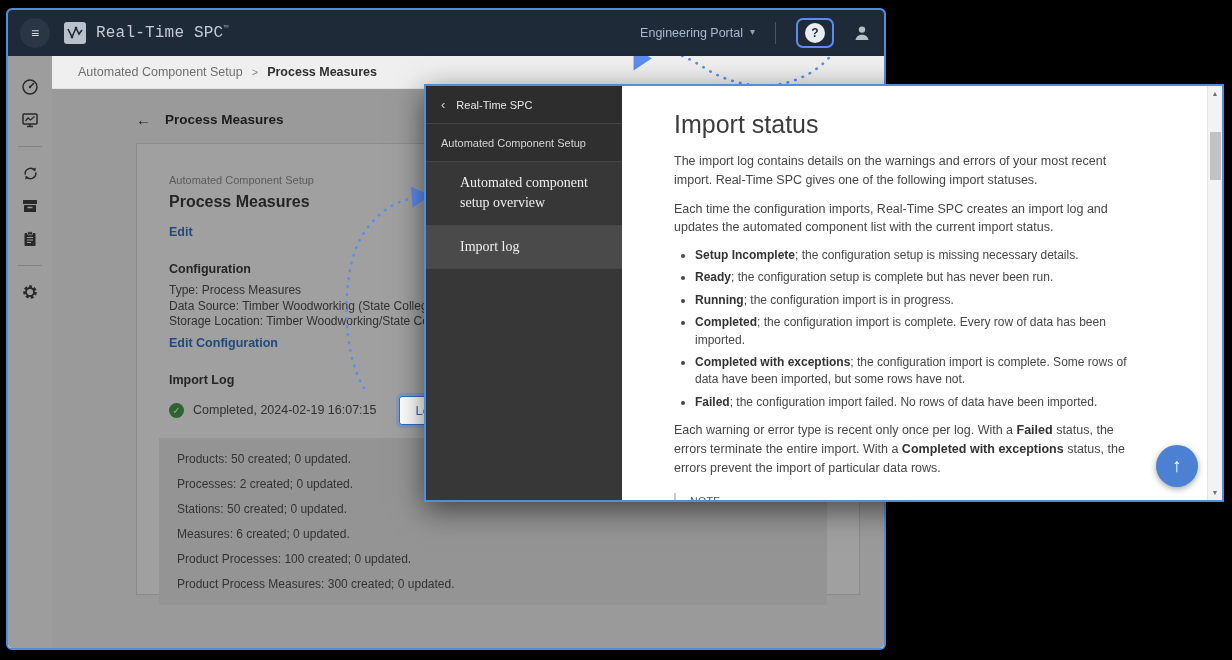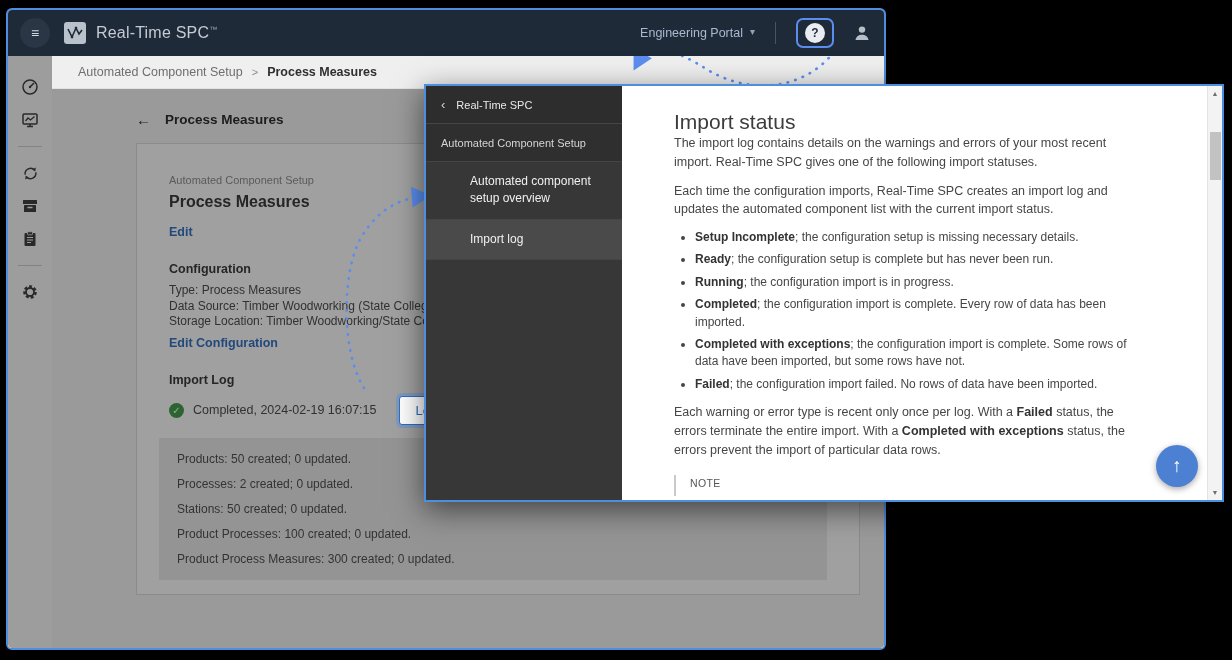--- a/index.html
+++ b/index.html
@@ -11,21 +11,21 @@
   .app-window { position:absolute; left:6px; top:8px; width:880px; height:642px;
     border:2px solid #4e8ede; border-radius:6px; background:#fff; overflow:hidden; }
 
   
   .topbar { position:relative; height:46px; background:#1f2a39; display:flex; align-items:center;
     padding:0 12px; gap:10px; z-index:8; }
   .hamburger { width:30px; height:30px; border-radius:50%; background:#2a3545; color:#d5dae1;
     display:flex; align-items:center; justify-content:center; font-size:14px; cursor:pointer; }
   .logo-mark { width:22px; height:22px; background:#b9c1cb; border-radius:3px; display:flex;
     align-items:center; justify-content:center; margin-left:4px; }
-  .app-title { color:#c4cbd4; font-size:16px; letter-spacing:.2px; }
+  .app-title { color:#c4cbd4; font-size:16px; letter-spacing:.2px;font-family:Liberation Mono, monospace; }
   .app-title sup { font-size:8px; color:#98a1ac; }
   .tb-spacer { flex:1; }
   .portal { display:flex; align-items:flex-start; gap:7px; color:#a9b9cf; font-size:12.5px; cursor:pointer; }
   .portal .caret { font-size:10px; color:#8fa3bd; }
   .tb-divider { width:1px; height:22px; background:#46536a; margin:0 10px; }
   .help-btn { border:2px solid #5b8def; border-radius:7px; padding:3px 7px; display:flex;
     align-items:center; justify-content:center; cursor:pointer; }
   .help-circle { width:20px; height:20px; border-radius:50%; background:#e9edf2; color:#1f2a39;
     font-weight:bold; font-size:12px; display:flex; align-items:center; justify-content:center; }
   .user-icon { margin-left:8px; cursor:pointer; display:flex; }
@@ -75,26 +75,26 @@
 
   
   .help-panel { position:absolute; left:424px; top:84px; width:800px; height:418px; background:#fff;
     border:2px solid #4e8ede; box-shadow:0 8px 28px rgba(0,0,0,.55); z-index:10; display:flex; }
   .help-side { width:196px; flex:none; background:#373737; color:#ececec; }
   .hs-back { height:38px; background:#2d2d2d; display:flex; align-items:center; gap:11px;
     padding:0 15px; font-size:11px; color:#e8e8e8; cursor:pointer; border-bottom:1px solid #454545; }
   .hs-back .chev { font-size:13px; color:#cfcfcf; }
   .hs-section { height:38px; background:#2f2f2f; display:flex; align-items:center; padding:0 15px;
     font-size:11px; color:#d4d4d4; border-bottom:1px solid #454545; }
-  .hs-item { padding:11px 14px 11px 44px; border-bottom:1px solid #454545; font-size:12px;
-    line-height:1.45; color:#f0f0f0; cursor:pointer; }
+  .hs-item { padding:11px 14px 11px 34px; border-bottom:1px solid #454545; font-size:14px;
+    line-height:1.45; color:#f0f0f0; cursor:pointer;font-family:Liberation Serif, serif; }
   .hs-item.selected { background:#4a4a4a; }
 
   .help-content { position:relative; flex:1; padding:24px 78px 0 52px; overflow:hidden; background:#fff; }
-  .hc-title { font-size:21px; font-weight:normal; color:#3c3c3c; }
+  .hc-title { font-size:25px; font-weight:normal; color:#3c3c3c; margin-bottom:13px; }
   .hc-p { font-size:12.5px; color:#464646; line-height:1.5; margin-bottom:10px; max-width:522px; }
   .hc-p b, .hc-note-text b, .hc-bullets b { color:#333; }
   .hc-bullets { margin:3px 0 10px 0; padding-left:21px; max-width:522px; }
   .hc-bullets li { font-size:12px; color:#464646; line-height:1.45; margin-bottom:5px; }
   .hc-note { border-left:2px solid #c9c9c9; padding:2px 0 4px 14px; margin-top:16px; max-width:508px; }
   .hc-note-label { font-size:10.5px; color:#555; letter-spacing:.4px; margin-bottom:3px; }
 
   .hc-scrollbar { position:absolute; right:0; top:0; bottom:0; width:15px; background:#f3f3f3;
     border-left:1px solid #e3e3e3; }
   .sb-arrow { position:absolute; left:0; width:100%; text-align:center; font-size:7px; color:#6f6f6f;
@@ -219,20 +219,21 @@
           <div class="status-row">
             <div class="check-circle">✓</div>
             <span class="status-text">Completed, 2024-02-19 16:07:15</span>
             <button class="learn-more">Learn More</button>
           </div>
 
           <div class="stats-box" id="stats-box">
               <div class="stat-row">Products: 50 created; 0 updated.</div>
               <div class="stat-row">Processes: 2 created; 0 updated.</div>
               <div class="stat-row">Stations: 50 created; 0 updated.</div>
+              <div class="stat-row">Measures: 6 created; 0 updated.</div>
               <div class="stat-row">Product Processes: 100 created; 0 updated.</div>
               <div class="stat-row">Product Process Measures: 300 created; 0 updated.</div>
             </div>
         </div>
       </div>
 
       <div class="scrim"></div>
     </div>
   </div>
 

